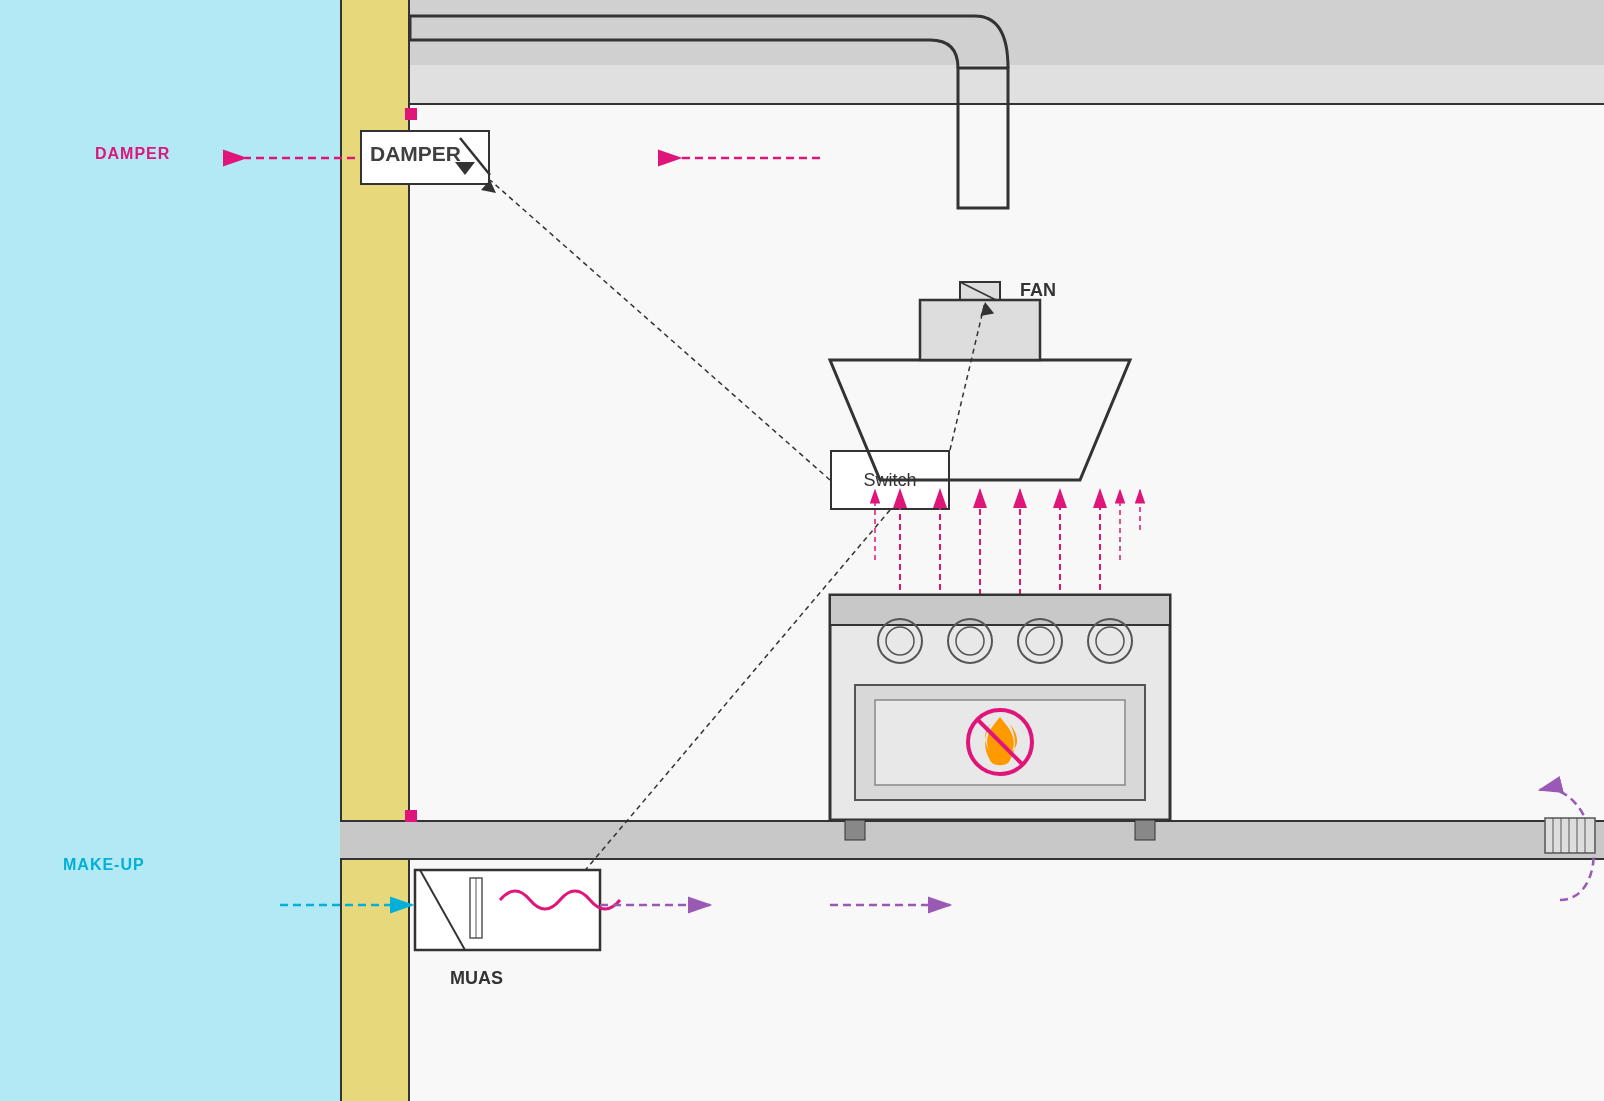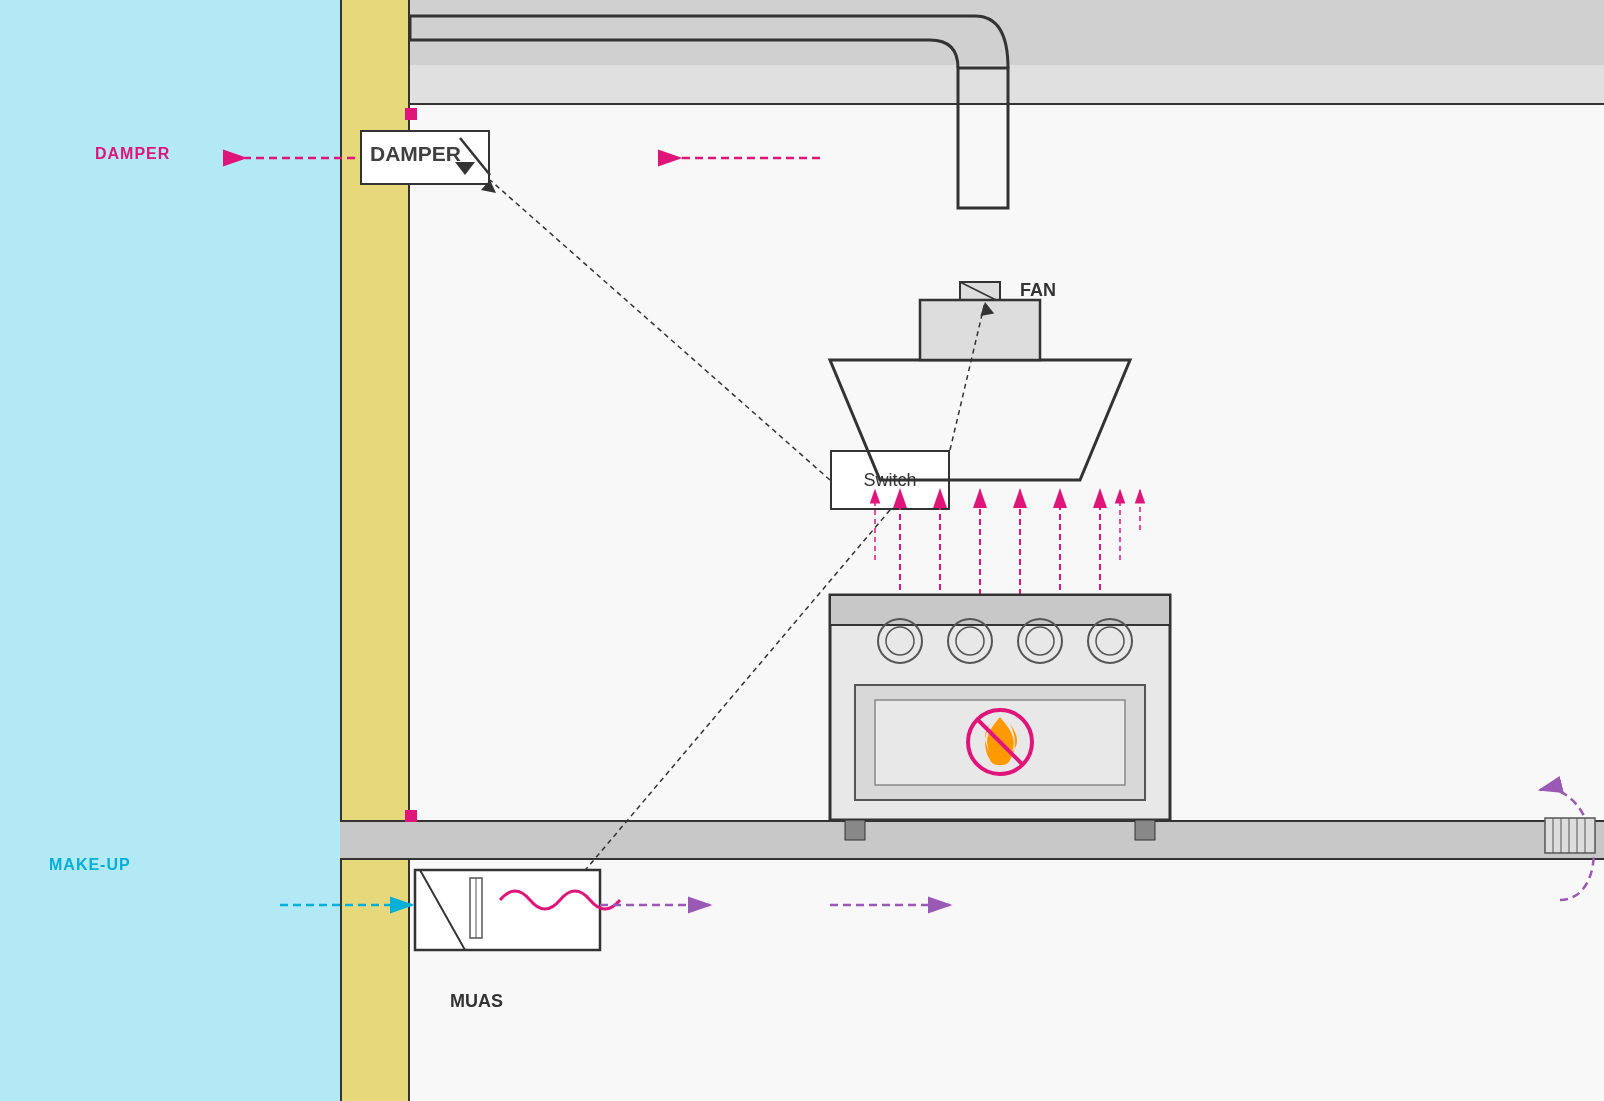--- a/index.html
+++ b/index.html
@@ -88,35 +88,34 @@
       position: absolute;
       left: 95px; top: 145px;
       font-size: 16px;
       font-weight: bold;
       color: #e0157a;
       letter-spacing: 1px;
     }
     
     .makeup-label {
       position: absolute;
-      left: 49px; top: 856px;
+      left: 63px; top: 856px;
       font-size: 16px;
       font-weight: bold;
       color: #00b0d8;
       letter-spacing: 1px;
     }
     
     .muas-label {
       position: absolute;
       left: 450px; top: 968px;
       font-size: 18px;
       font-weight: bold;
       color: #333;
       text-align: center;
-      margin-top: 23px;
     }
     
     .fan-label {
       position: absolute;
       left: 1020px; top: 280px;
       font-size: 18px;
       font-weight: bold;
       color: #333;
       text-align: right;
     }

